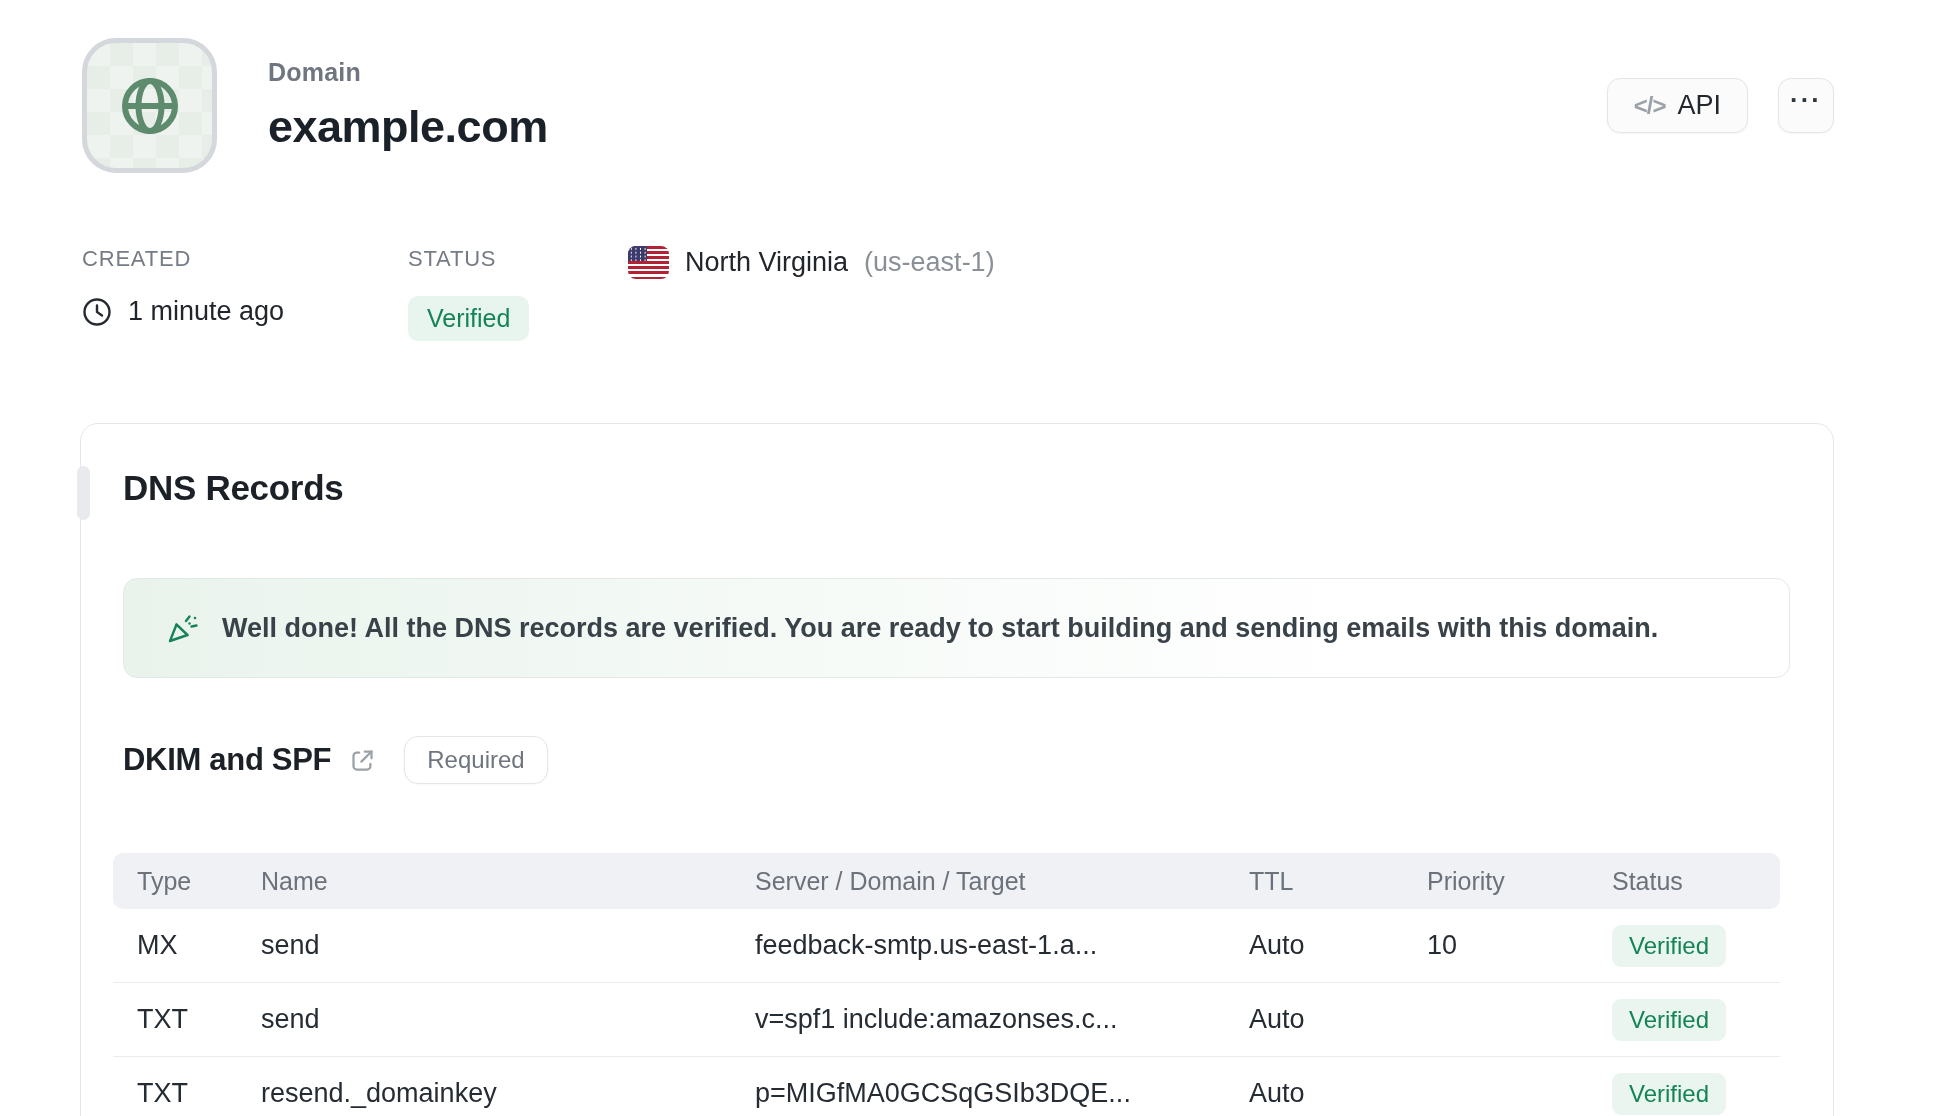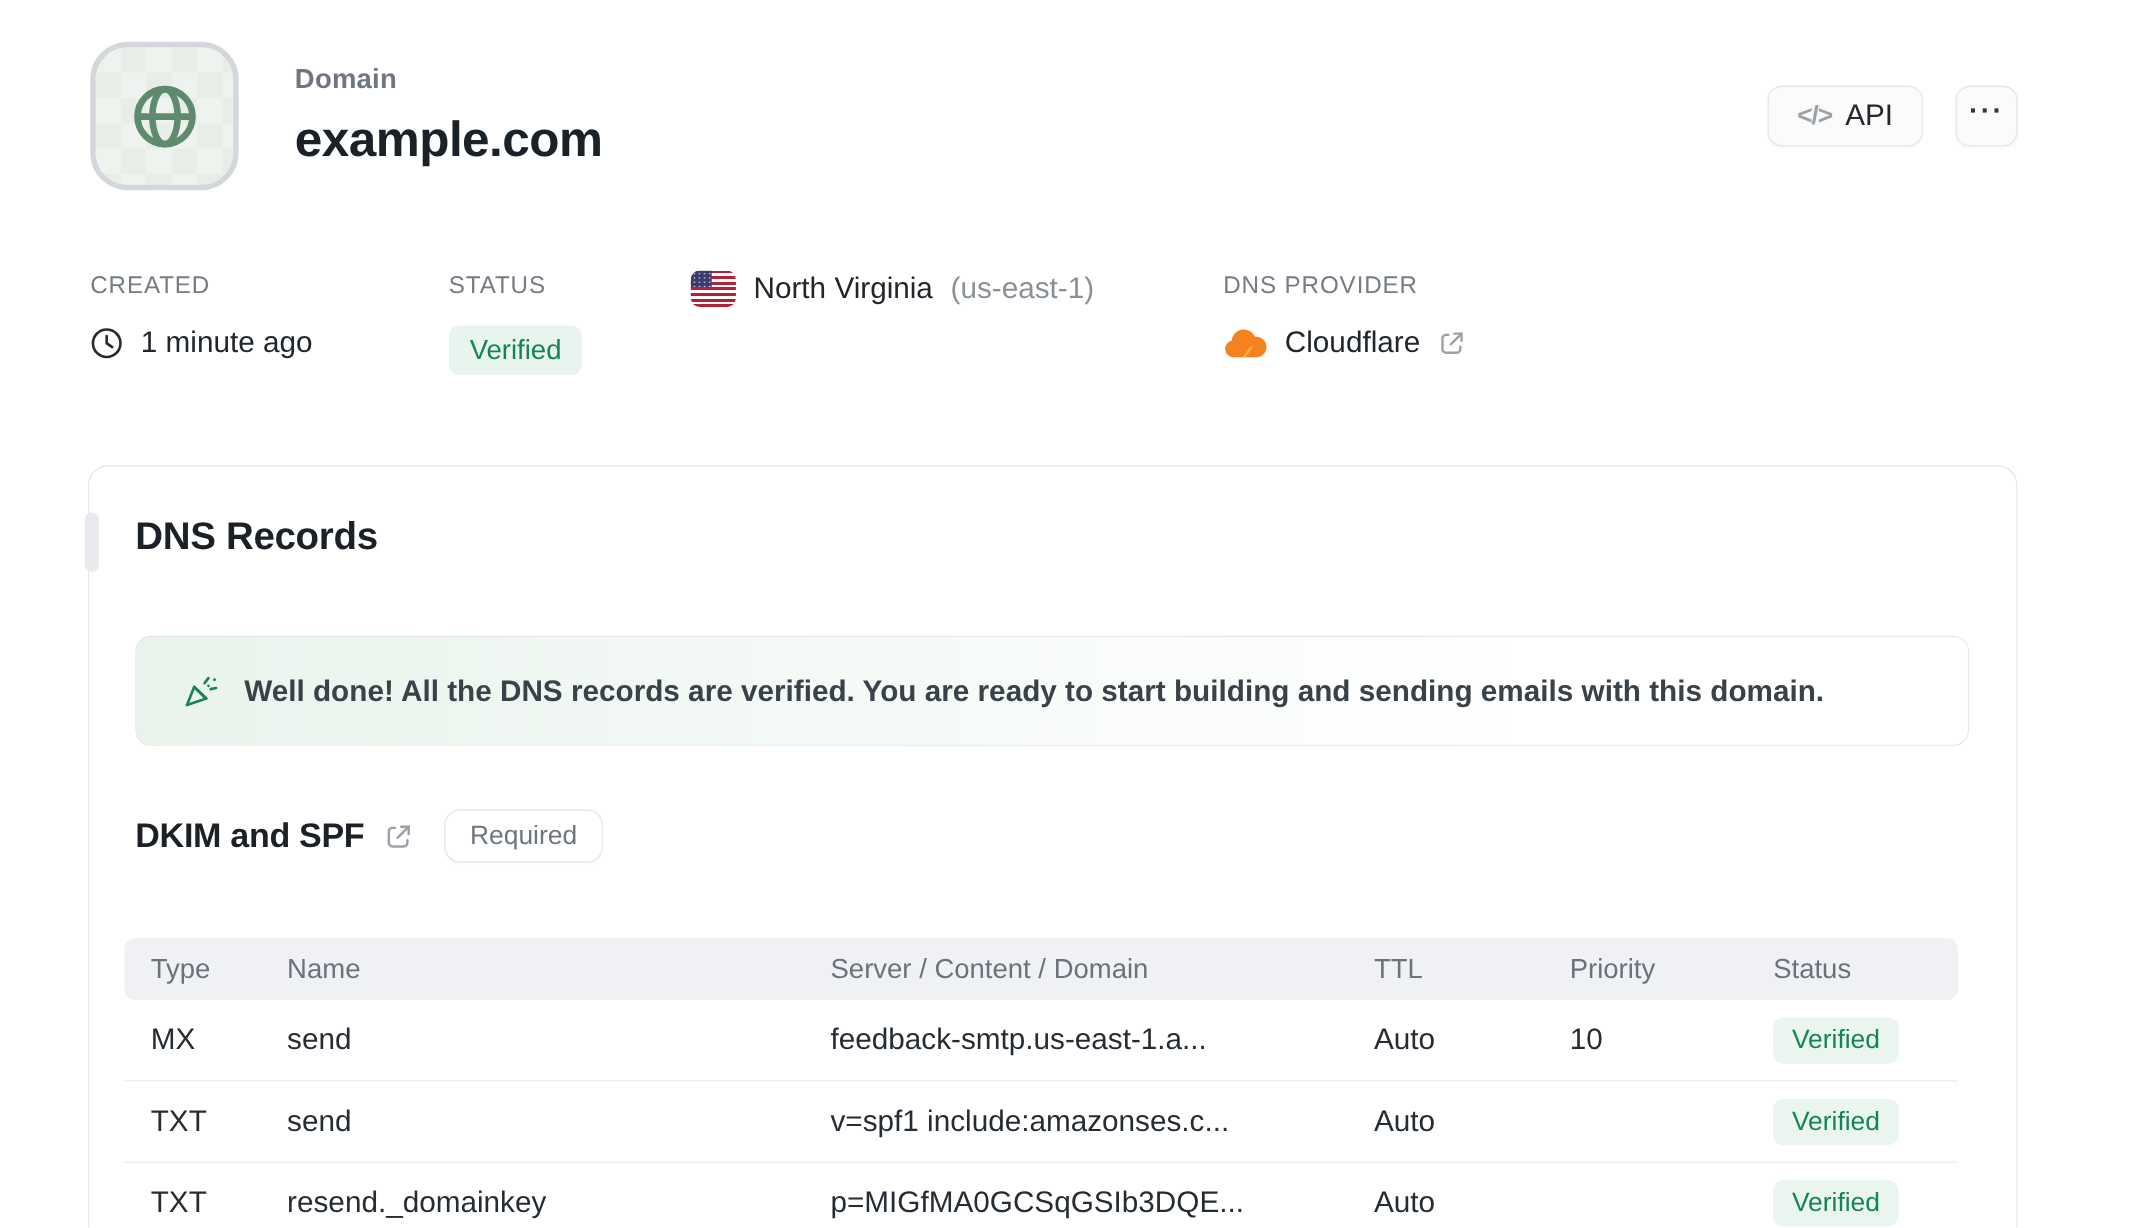--- a/index.html
+++ b/index.html
@@ -158,35 +158,20 @@
   <div class="meta-block meta-region">
     <div class="meta-value-row">
       <span class="flag">
           <span class="canton"></span>
         </span>
       <span>North Virginia</span>
       <span class="muted">(us-east-1)</span>
     </div>
   </div>
 
-  <div class="meta-block meta-dns">
-    <div class="meta-label">DNS PROVIDER</div>
-    <div class="meta-value-row link-row">
-      <svg width="40" height="28" viewBox="0 0 44 30">
-        <path d="M34.2 29 H10.2 a8.4 8.4 0 0 1-1.7-16.6 A12.3 12.3 0 0 1 32 8.6 9.2 9.2 0 0 1 34.2 29 Z" fill="#f6821f"></path>
-        <path d="M21 29 l7.5-10.5" stroke="#fbad41" stroke-width="2.4" fill="none"></path>
-      </svg>
-      <span>Cloudflare</span>
-      <svg width="26" height="26" viewBox="0 0 24 24" fill="none" stroke="#9aa1a8" stroke-width="2" stroke-linecap="round" stroke-linejoin="round">
-        <path d="M9 5H7a3 3 0 0 0-3 3v9a3 3 0 0 0 3 3h9a3 3 0 0 0 3-3v-2"></path>
-        <path d="M14 4h6v6"></path>
-        <path d="M20 4l-9 9"></path>
-      </svg>
-    </div>
-  </div>
 
   <div class="card">
     <div class="accent-pill"></div>
     <div class="card-title">DNS Records</div>
 
     <div class="banner">
       <svg width="38" height="36" viewBox="0 0 38 36" fill="none" stroke="#17835b" stroke-width="2.4" stroke-linecap="round" stroke-linejoin="round">
         <path d="M6 31 L12.5 14.5 L23.5 25 Z"></path>
         <path d="M12.5 14.5 L23.5 25"></path>
         <path d="M22 11 l3.5-4.5"></path>
@@ -204,21 +189,21 @@
         <path d="M14 4h6v6"></path>
         <path d="M20 4l-9 9"></path>
       </svg>
       <span class="required-badge">Required</span>
     </div>
 
     <div class="records-table">
       <div class="tbl-row tbl-head">
         <div>Type</div>
         <div>Name</div>
-        <div>Server / Content / Domain</div>
+        <div>Server / Domain / Target</div>
         <div>TTL</div>
         <div>Priority</div>
         <div>Status</div>
       </div>
 
       <div class="tbl-body">
         <div class="tbl-row">
           <div>MX</div>
           <div>send</div>
           <div>feedback-smtp.us-east-1.a...</div>

